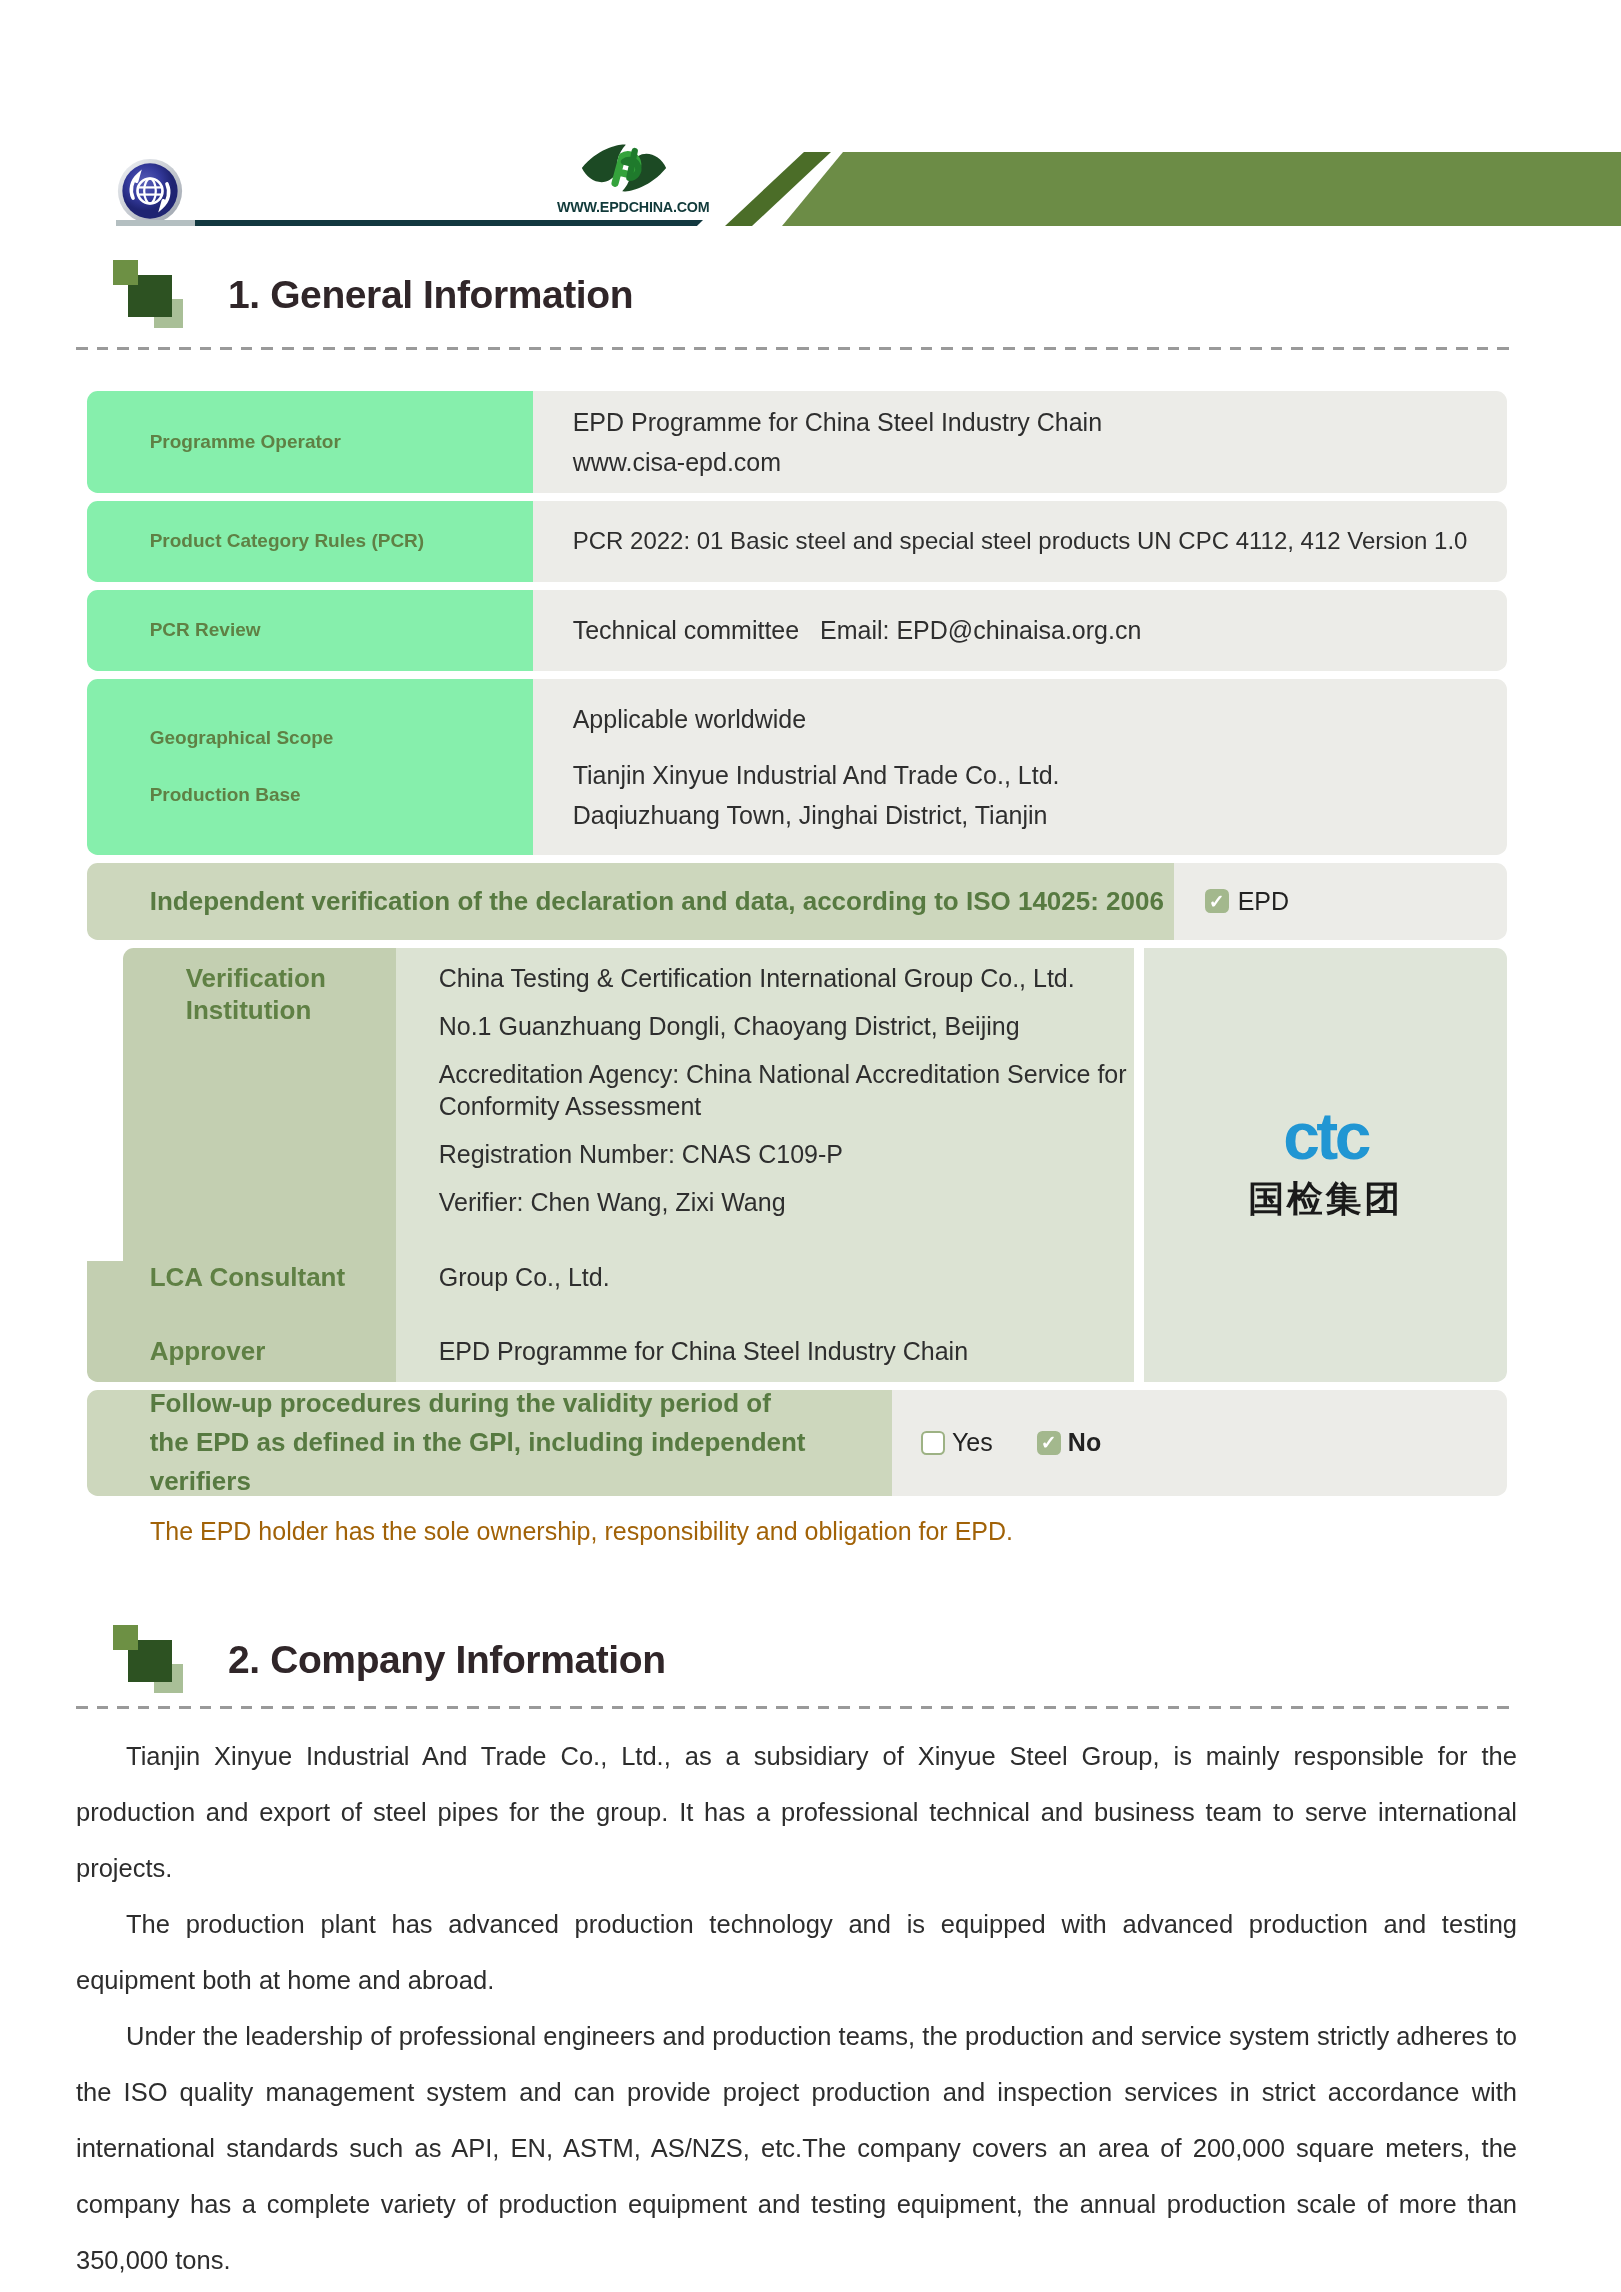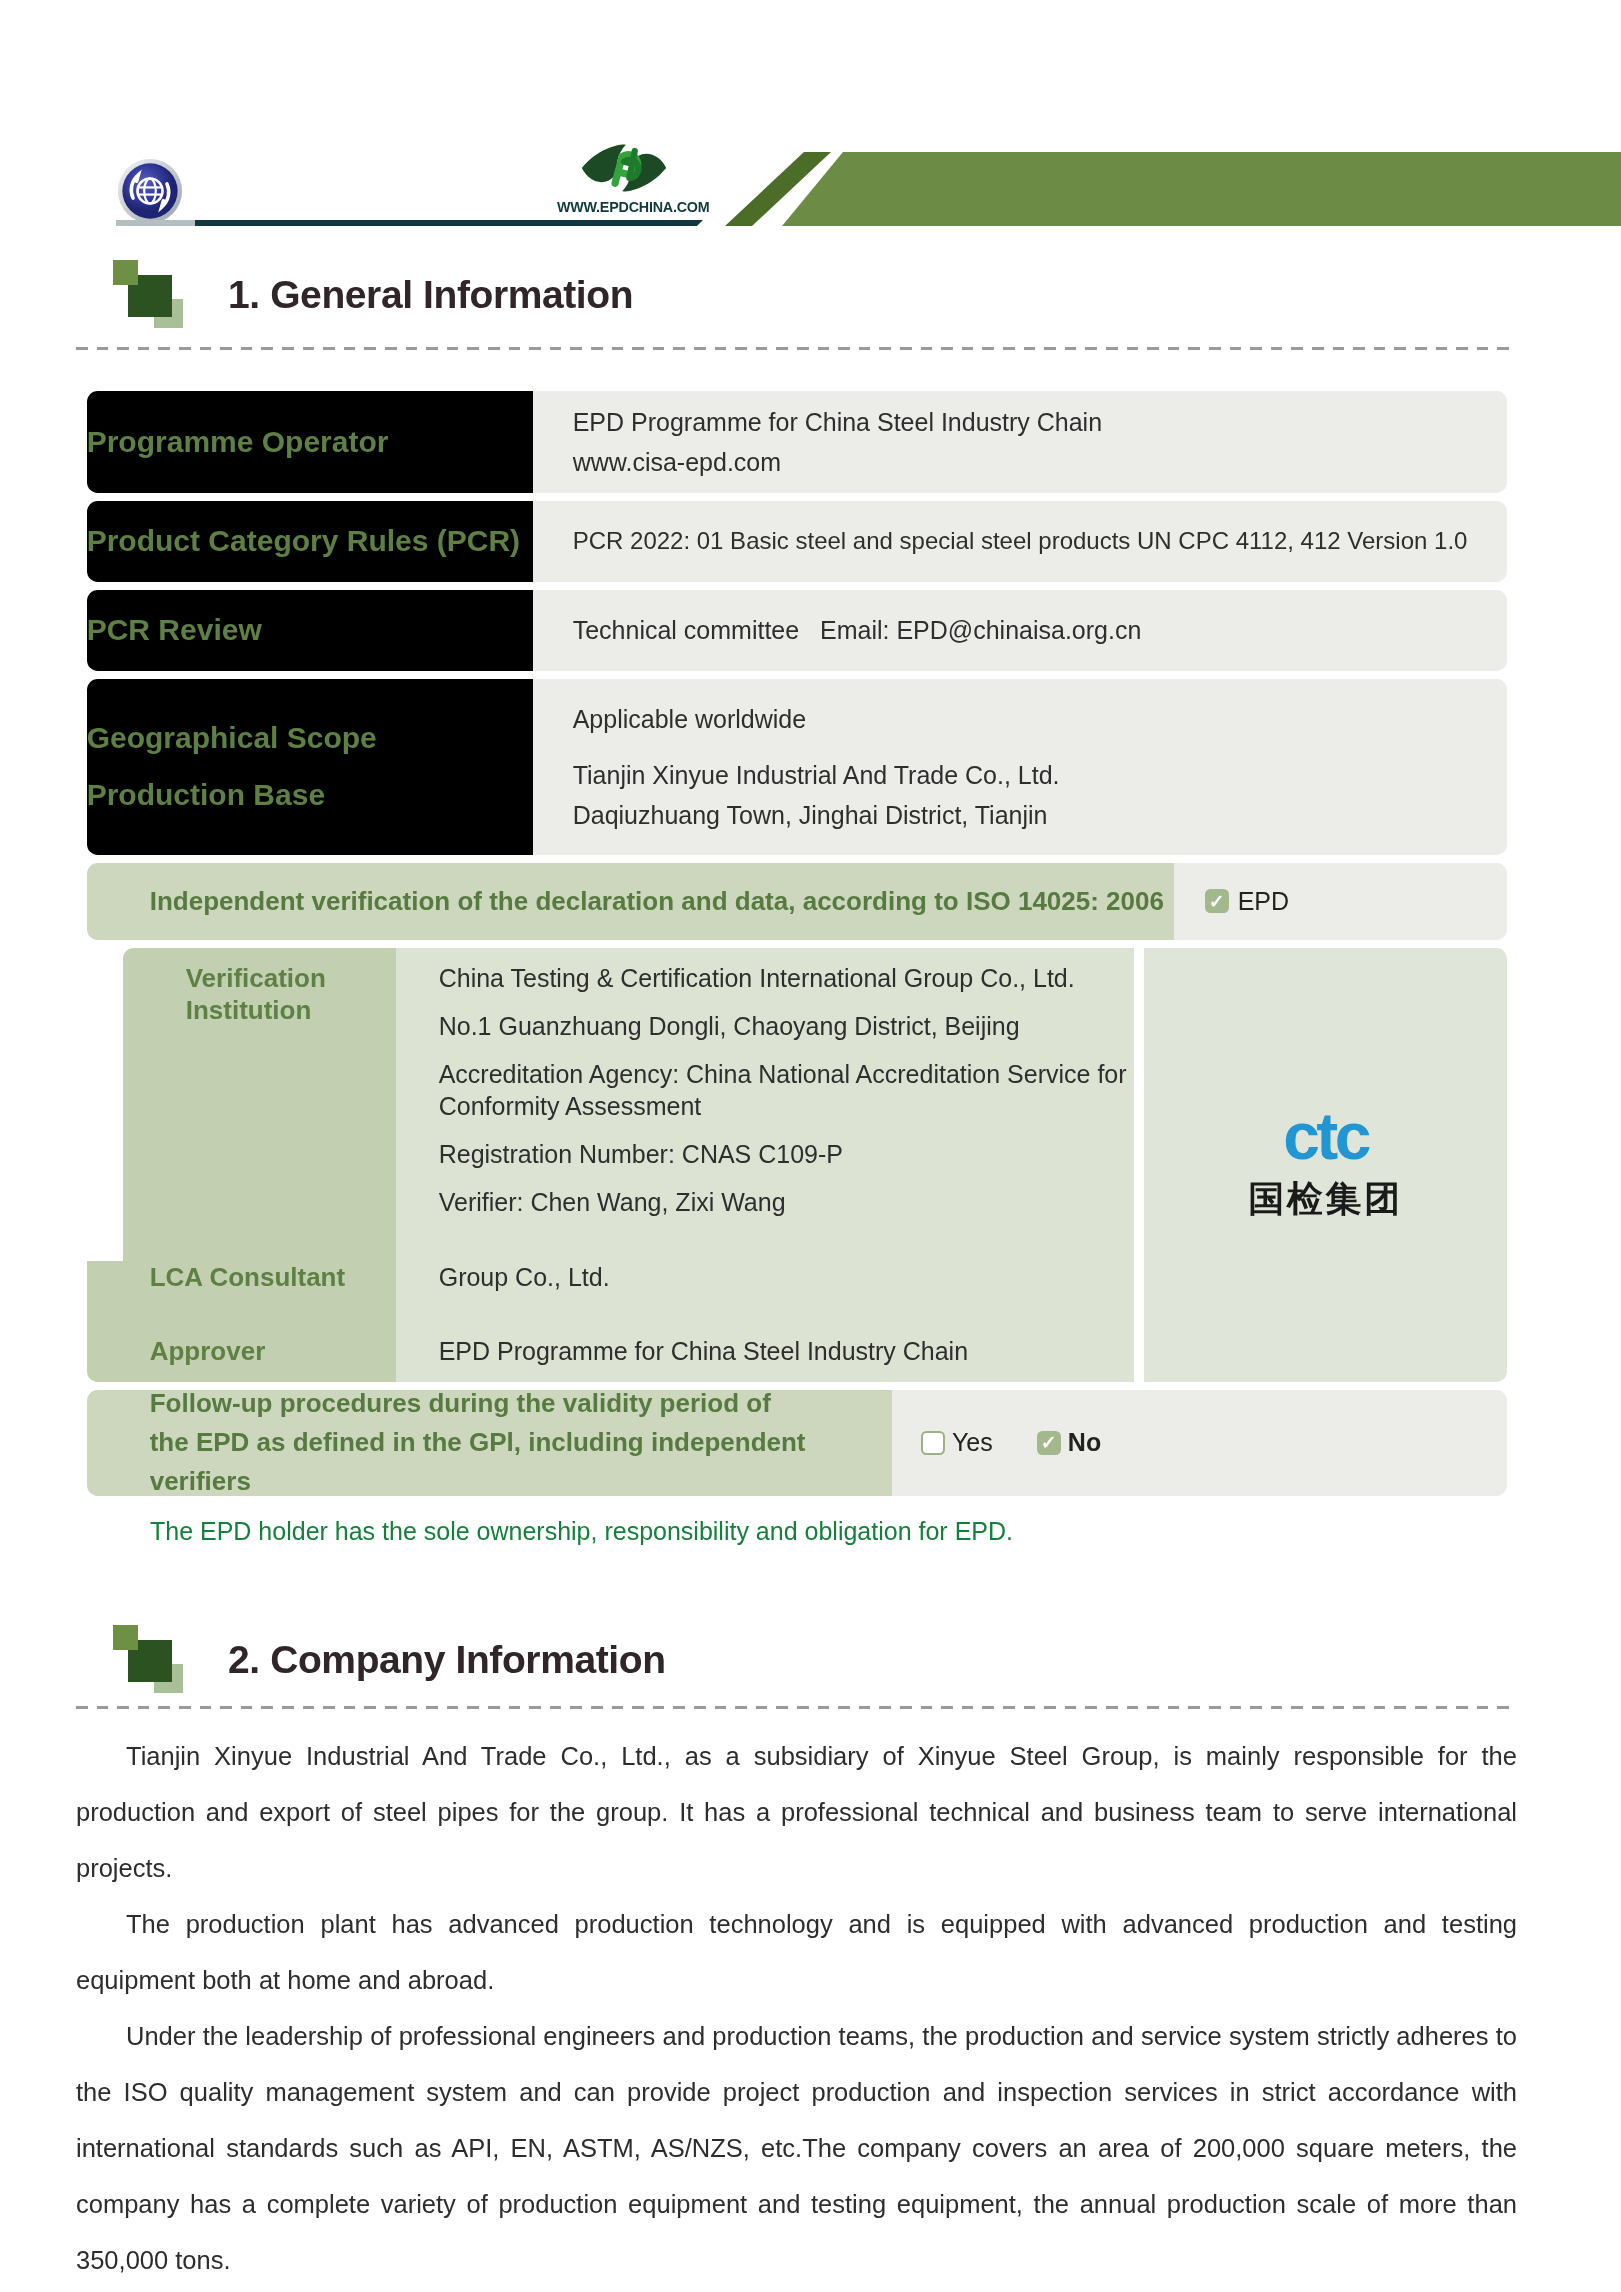--- a/index.html
+++ b/index.html
@@ -42,23 +42,23 @@
   .dashes {
     height:2.7px; margin-top:17px;
     background:repeating-linear-gradient(90deg,#9a9a9a 0 11.6px,transparent 11.6px 20.6px);
   }
   .dashes.d2 { margin-top:10.7px; }
 
   
   .tbl { margin-left:10.7px; width:1420px; margin-top:41px; display:flex; flex-direction:column; gap:8px; font-size:25px; }
   .row { display:flex; border-radius:10.7px; }
   .lbl-col {
-    width:446px; flex:0 0 446px; background:#000000; border-radius:10.7px 0 0 10.7px;
-    display:flex; flex-direction:column; justify-content:center; 
-    color:#5f8044; font-weight:bold; font-size:30px; line-height:34px;
+    width:446px; flex:0 0 446px; background:#86efac; border-radius:10.7px 0 0 10.7px;
+    display:flex; flex-direction:column; justify-content:center; padding-left:63px;
+    color:#5f8044; font-weight:bold; font-size:19px; line-height:34px;
   }
   .val-col {
     flex:1; background:#ececе8; background-color:#ececE8; border-radius:0 10.7px 10.7px 0;
     display:flex; flex-direction:column; justify-content:center; padding-left:40px; padding-right:18px;
     color:#2e2e2e; line-height:40px;
   }
   .r1 { height:102px; } .r2 { height:81px; } .r3 { height:81px; } .r4 { height:176px; }
   .nowrap { white-space:nowrap; font-size:24px; }
   .pre { white-space:pre-wrap; }
   .grp-gap { height:16px; }
@@ -110,21 +110,21 @@
     display:flex; align-items:center; padding-left:63px; padding-right:81px;
     color:#577a41; font-weight:bold; font-size:26px; line-height:39px;
   }
   .rf .fu-right {
     flex:1; background:#ececE8; border-radius:0 10.7px 10.7px 0;
     display:flex; align-items:center; padding-left:29px; font-size:25px; color:#222;
   }
   .opt { display:inline-flex; align-items:center; gap:7.2px; }
   .opt + .opt { margin-left:44px;font-weight:bold; }
 
-  .ownership { margin-top:21.5px; margin-left:74px; font-size:25px; color:#15803d; }
+  .ownership { margin-top:21.5px; margin-left:74px; font-size:25px; color:#a16207; }
 
   .sec-head.second { margin-top:79px; }
 
   .paras { margin-top:19.7px; font-size:25.5px; line-height:56px; color:#2d2d2d; text-align:justify; }
   .paras p { text-indent:50px; }
 
   .pagenum { margin-top:72px; text-align:center; font-size:28px; color:#7ba25a; font-weight:bold; }
 </style>
 </head>
 <body>

